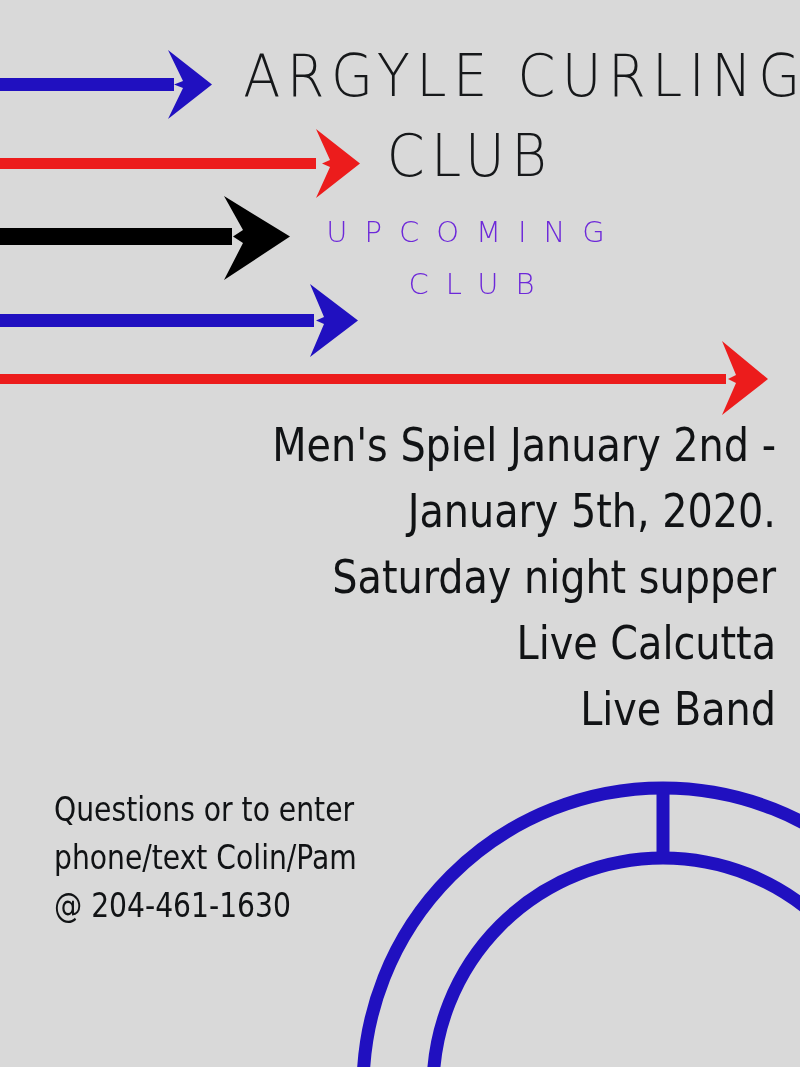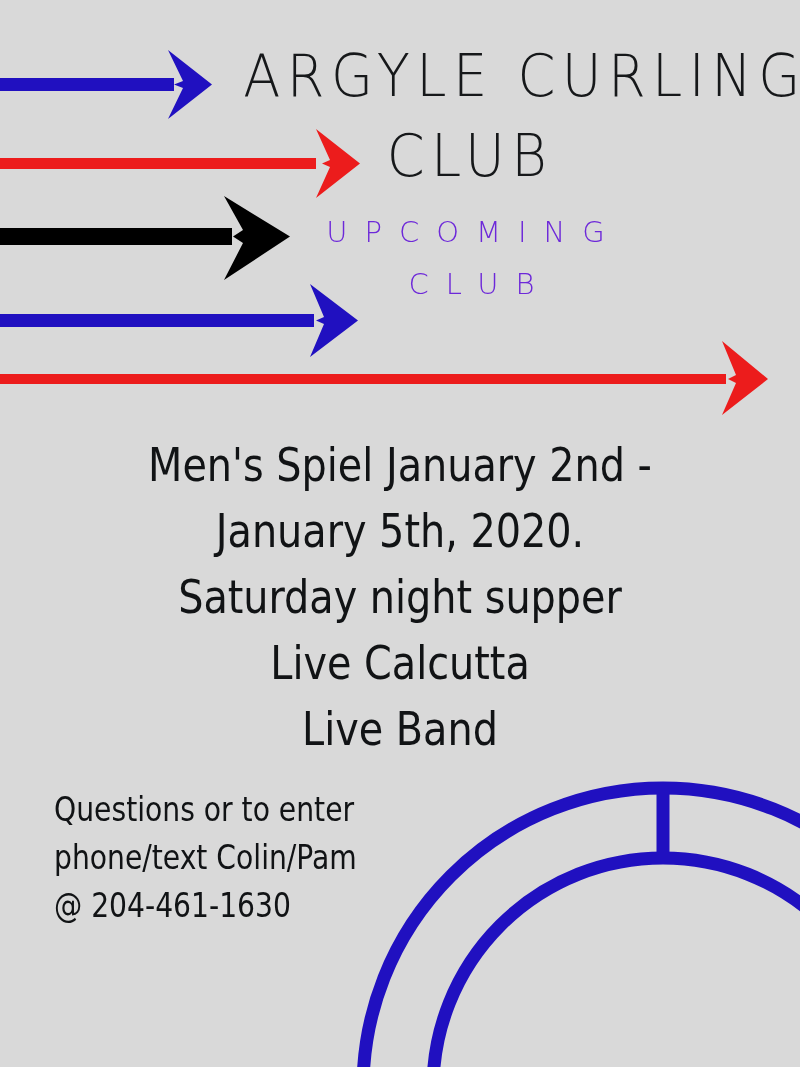--- a/index.html
+++ b/index.html
@@ -61,23 +61,23 @@
     white-space: nowrap;
     margin-left: -52px;
   }
   #subtitle-line-1 { margin-top: 10px; }
   #subtitle-line-2 { margin-left: -40px; }
 
   
   #event-details {
     position: absolute;
     left: 0;
-    top: 432px;
+    top: 412px;
     width: 800px;
-    text-align: center;
+    text-align: right;
   }
   .detail-line {
     font-family: "DejaVu Sans Condensed", "Liberation Sans Narrow", "Liberation Sans", sans-serif;
     font-size: 47px;
     line-height: 66px;
     color: #111315;
     white-space: nowrap;
     transform: scaleX(0.94);
   }
 

